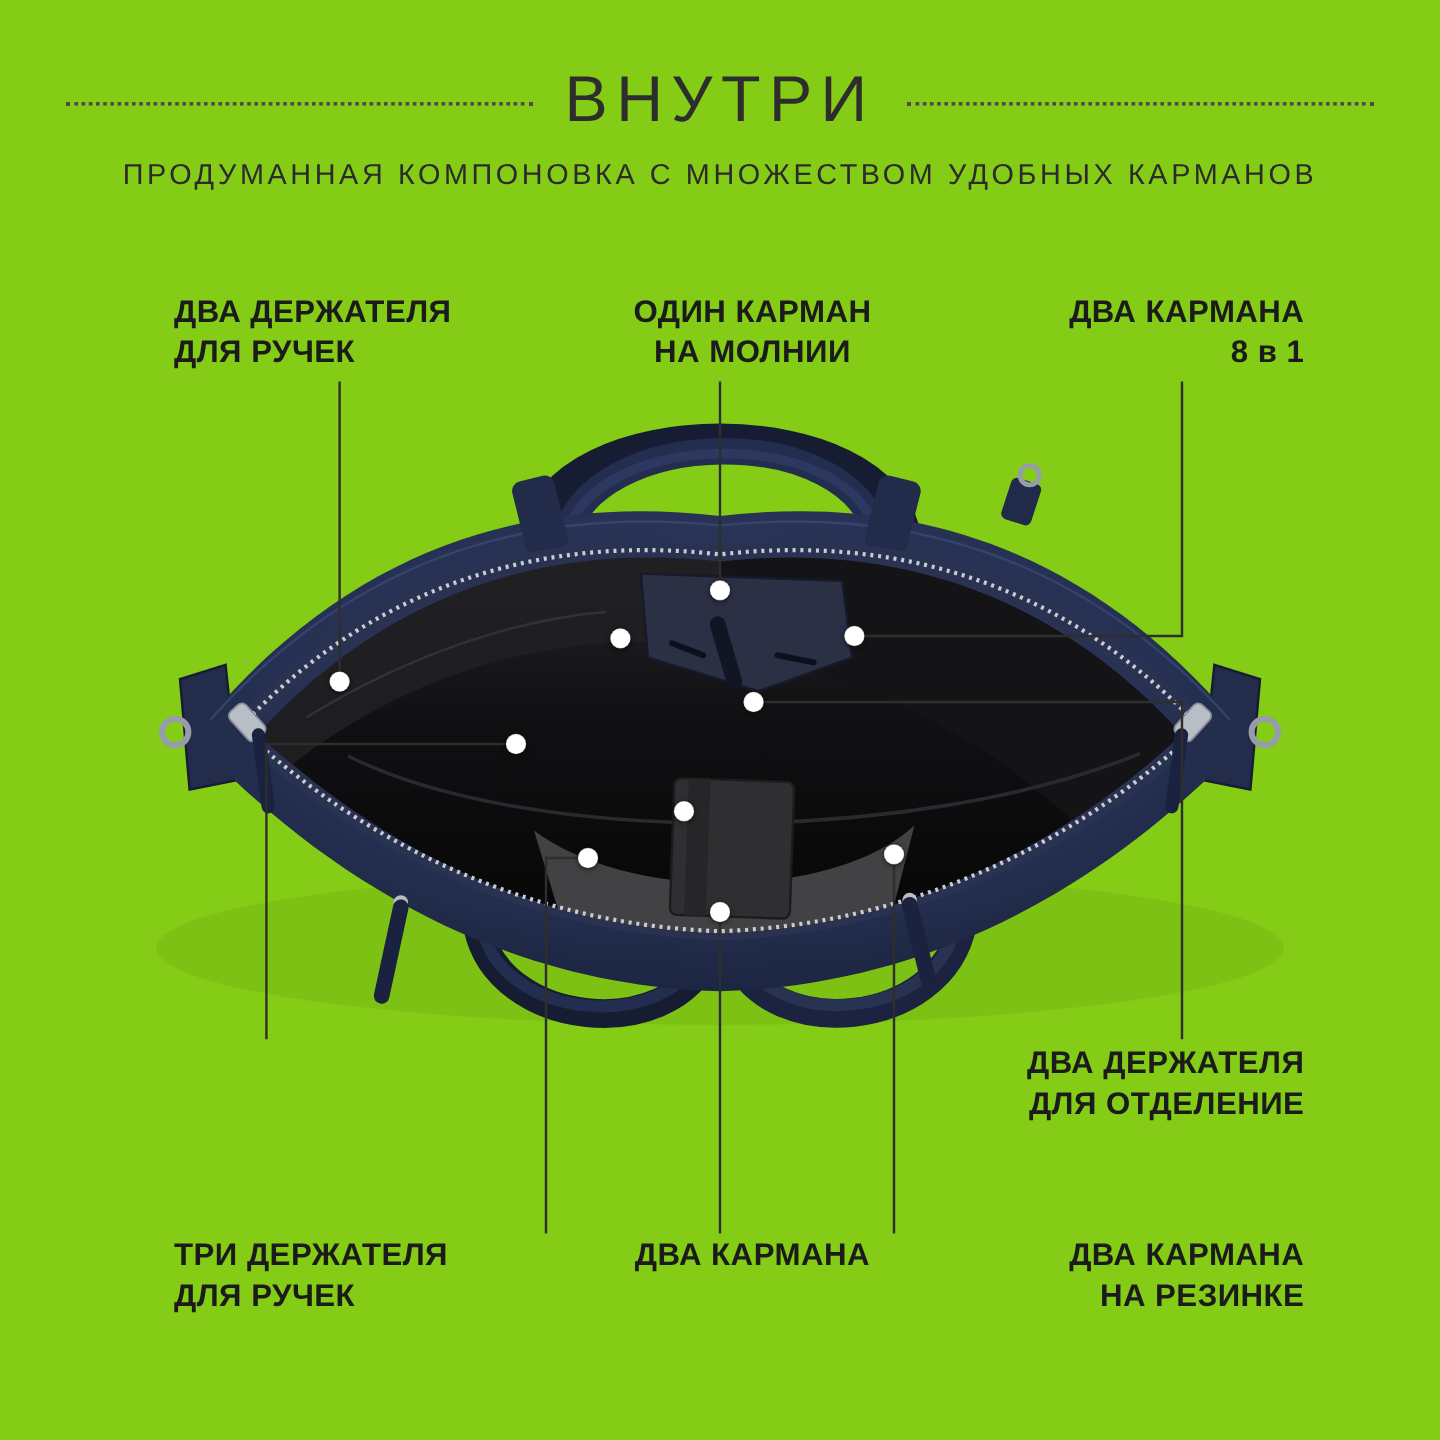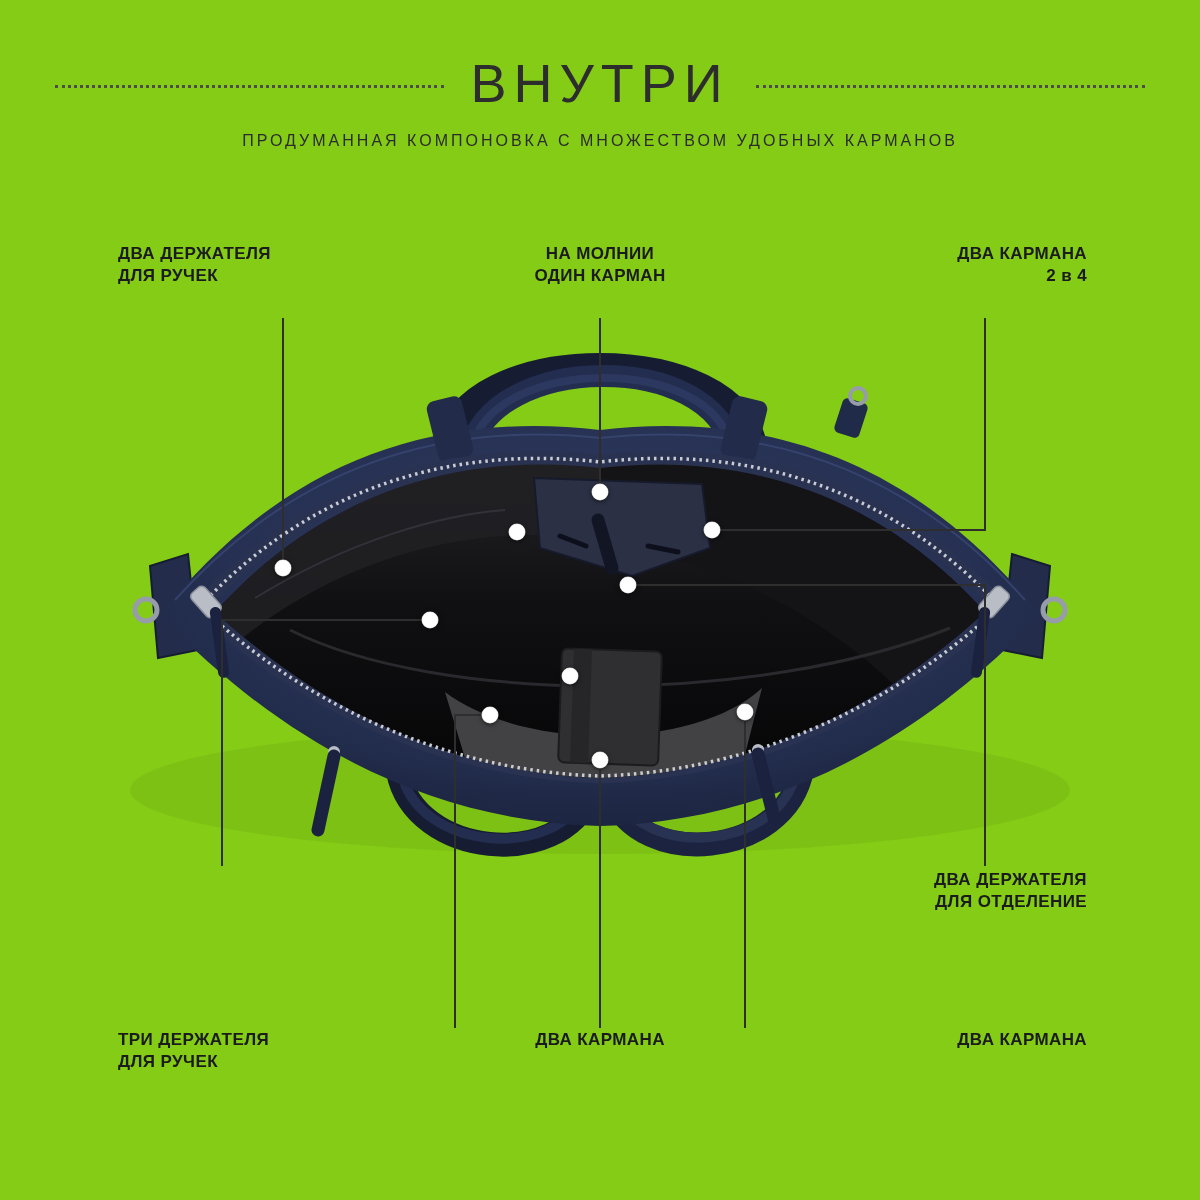--- a/index.html
+++ b/index.html
@@ -5,24 +5,24 @@
   html,body{margin:0;padding:0;background:#ffffff;}
   .stage{
     position:relative;width:1200px;height:1200px;margin:0 auto;background:#84cc16;
     overflow:hidden;font-family:"Liberation Sans","DejaVu Sans",sans-serif;color:#1b1b1b;
   }
   
   .title-row{position:absolute;left:55px;right:55px;top:52px;display:flex;align-items:center;gap:26px;}
   .dotline{flex:1;height:0;border-top:3px dotted #4c4c4c;margin-top:6px;}
   .title{margin:0;font-size:54px;font-weight:400;letter-spacing:7px;color:#2d2d2d;white-space:nowrap;}
   .subtitle{position:absolute;top:132px;left:0;right:0;text-align:center;
-            font-size:16px;font-weight:400;letter-spacing:3px;color:#2b2b2b;}
+            font-size:24px;font-weight:400;letter-spacing:3px;color:#2b2b2b;}
   
-  .callout{position:absolute;font-weight:700;font-size:17px;line-height:1.3;
-           letter-spacing:.4px;color:#1b1b1b;white-space:nowrap;}
+  .callout{position:absolute;font-weight:700;font-size:26px;line-height:1.3;
+           letter-spacing:.4px;color:#1b1b1b;white-space:nowrap;margin-left:27px;}
   .co-tl{left:118px;top:243px;text-align:left;}
   .co-tc{left:50%;transform:translateX(-50%);top:243px;text-align:center;}
   .co-tr{right:113px;top:243px;text-align:right;}
   .co-ml{left:118px;top:869px;text-align:left;}
   .co-mr{right:113px;top:869px;text-align:right;}
   .co-bl{left:118px;top:1029px;text-align:left;}
   .co-bc{left:50%;transform:translateX(-50%);top:1029px;text-align:center;}
   .co-br{right:113px;top:1029px;text-align:right;}
   
   .art{position:absolute;left:0;top:0;width:1200px;height:1200px;}
@@ -161,35 +161,36 @@
         <circle cx="745" cy="712" r="8.5"></circle>
         <circle cx="600" cy="760" r="8.5"></circle>
       </g>
   </svg>
 
   <div class="callout co-tl">
     <div>ДВА ДЕРЖАТЕЛЯ</div>
     <div>ДЛЯ РУЧЕК</div>
   </div>
   <div class="callout co-tc">
+    <div>ОДИН КАРМАН</div>
     <div>НА МОЛНИИ</div>
-    <div>ОДИН КАРМАН</div>
   </div>
   <div class="callout co-tr">
     <div>ДВА КАРМАНА</div>
-    <div>2 в 4</div>
+    <div>8 в 1</div>
   </div>
   <div class="callout co-mr">
     <div>ДВА ДЕРЖАТЕЛЯ</div>
     <div>ДЛЯ ОТДЕЛЕНИЕ</div>
   </div>
   <div class="callout co-bl">
     <div>ТРИ ДЕРЖАТЕЛЯ</div>
     <div>ДЛЯ РУЧЕК</div>
   </div>
   <div class="callout co-bc">
     <div>ДВА КАРМАНА</div>
   </div>
   <div class="callout co-br">
     <div>ДВА КАРМАНА</div>
+    <div>НА РЕЗИНКЕ</div>
   </div>
 
 </div>
 
 </body></html>

